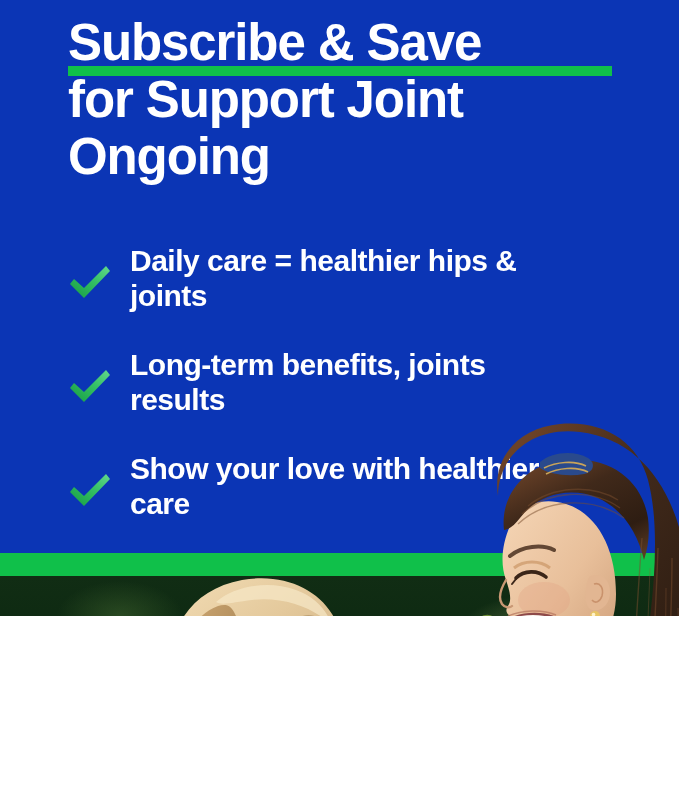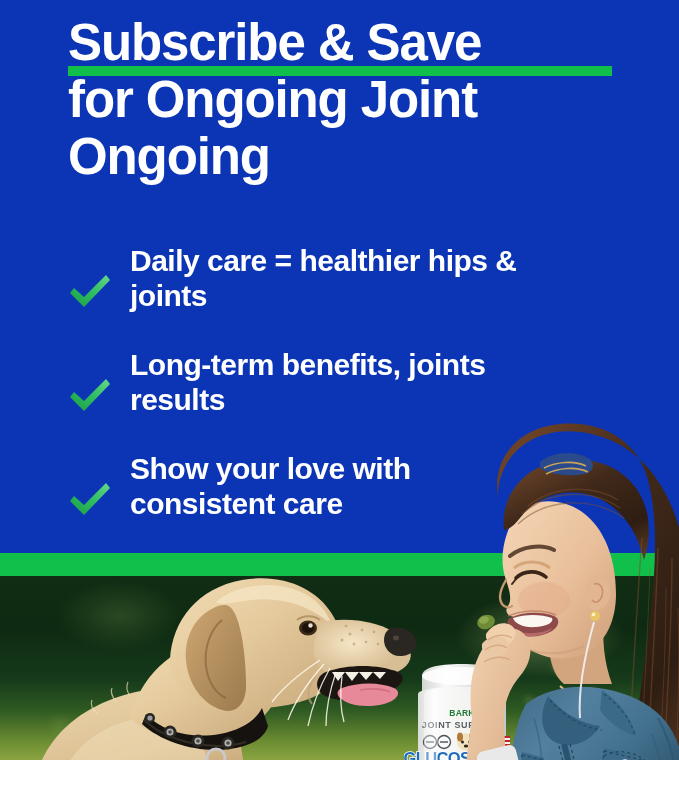--- a/index.html
+++ b/index.html
@@ -8,21 +8,21 @@
     font-family:"Liberation Sans", sans-serif;
     width:679px; height:808px;
     overflow:hidden;
     position:relative;
   }
 
   
   #ad-canvas {
     position:relative;
     width:679px;
-    height:760px;
+    height:616px;
     overflow:hidden;
     background:#ef4444;
   }
 
   
   .blue-panel {
     position:absolute;
     left:0; top:0;
     width:679px; height:553px;
     background:#0B35B5;
@@ -54,21 +54,21 @@
   
   .bullets {
     position:absolute;
     left:68px; top:243px;
     width:600px;
     z-index:7;
   }
   .bullet-row {
     position:relative;
     display:flex;
-    align-items:flex-end;
+    align-items:center;
     margin-bottom:34px;
   }
   .bullet-row:last-child { margin-bottom:0; }
 
   .check-icon {
     flex:0 0 auto;
     width:44px; height:44px;
     margin-top:8px;
     margin-right:18px;
   }
@@ -150,21 +150,21 @@
 
   <div class="blue-panel"></div>
 
   <div class="headline">
     <span class="hl-line">
       <span class="hl-underline-wrap">
         <span class="hl-underline-bar"></span>
         <span>Subscribe &amp; Save</span>
       </span>
     </span>
-    <span class="hl-line">for Ongoing Joint</span>
+    <span class="hl-line">for Support Joint</span>
     <span class="hl-line">Ongoing</span>
   </div>
 
   <div class="bullets">
 
     <div class="bullet-row">
       <span class="check-icon">
         <svg viewBox="0 0 44 44" xmlns="http://www.w3.org/2000/svg">
           <defs>
             <linearGradient id="cg1" x1="0" y1="1" x2="1" y2="0">
@@ -201,21 +201,21 @@
           <defs>
             <linearGradient id="cg3" x1="0" y1="1" x2="1" y2="0">
               <stop offset="0%" stop-color="#169C43"></stop>
               <stop offset="55%" stop-color="#33BF63"></stop>
               <stop offset="100%" stop-color="#63D98D"></stop>
             </linearGradient>
           </defs>
           <path d="M2 24 L6 19 L16 28 L38 6 L42 11 L16 38 Z" fill="url(#cg3)"></path>
         </svg>
       </span>
-      <span class="bullet-text">Show your love with consistent care</span>
+      <span class="bullet-text">Show your love with healthier care</span>
     </div>
 
   </div>
 
   <div class="green-divider"></div>
 
   <div class="photo">
     <div class="photo-bg"></div>
     <div class="photo-bokeh"></div>
 

